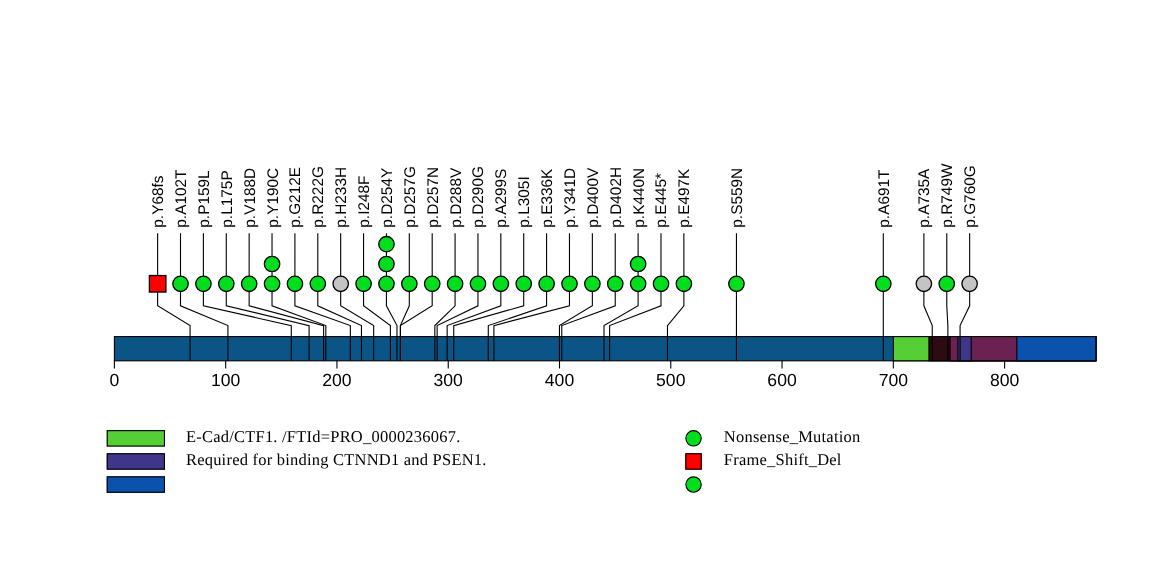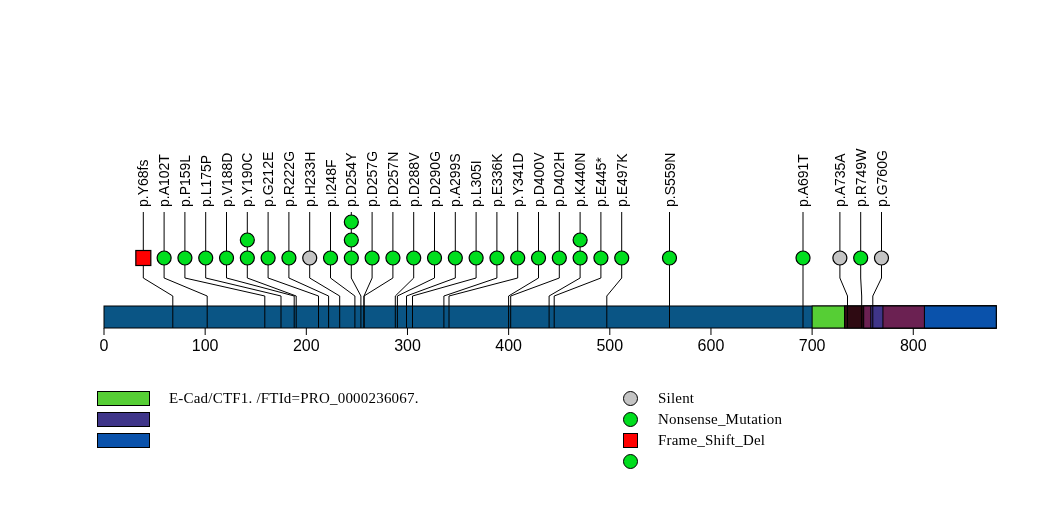--- a/index.html
+++ b/index.html
@@ -141,31 +141,28 @@
       <text x="913.2800000000001" y="351" text-anchor="middle" font-size="16" fill="#000" font-family="&quot;Liberation Sans&quot;, sans-serif">800</text>
     </svg>
 
   <div class="legend legend-left">
     <div class="lrow">
       <span class="swatch" style="background: rgb(86, 206, 53);"></span>
       <span class="ltext">E-Cad/CTF1. /FTId=PRO_0000236067.</span>
     </div>
     <div class="lrow">
       <span class="swatch" style="background: rgb(63, 53, 137);"></span>
+      <span class="ltext">Required for binding CTNND1 and PSEN1.</span>
     </div>
     <div class="lrow">
       <span class="swatch" style="background: rgb(10, 82, 171);"></span>
     </div>
   </div>
 
   <div class="legend legend-right">
-    <div class="lrow">
-      <span class="marker shape-circle" style="background: rgb(196, 196, 196);"></span>
-      <span class="ltext">Silent</span>
-    </div>
     <div class="lrow">
       <span class="marker shape-circle" style="background: rgb(0, 222, 30);"></span>
       <span class="ltext">Nonsense_Mutation</span>
     </div>
     <div class="lrow">
       <span class="marker shape-square" style="background: rgb(255, 0, 0);"></span>
       <span class="ltext">Frame_Shift_Del</span>
     </div>
     <div class="lrow">
       <span class="marker shape-circle" style="background: rgb(0, 222, 30);"></span>

